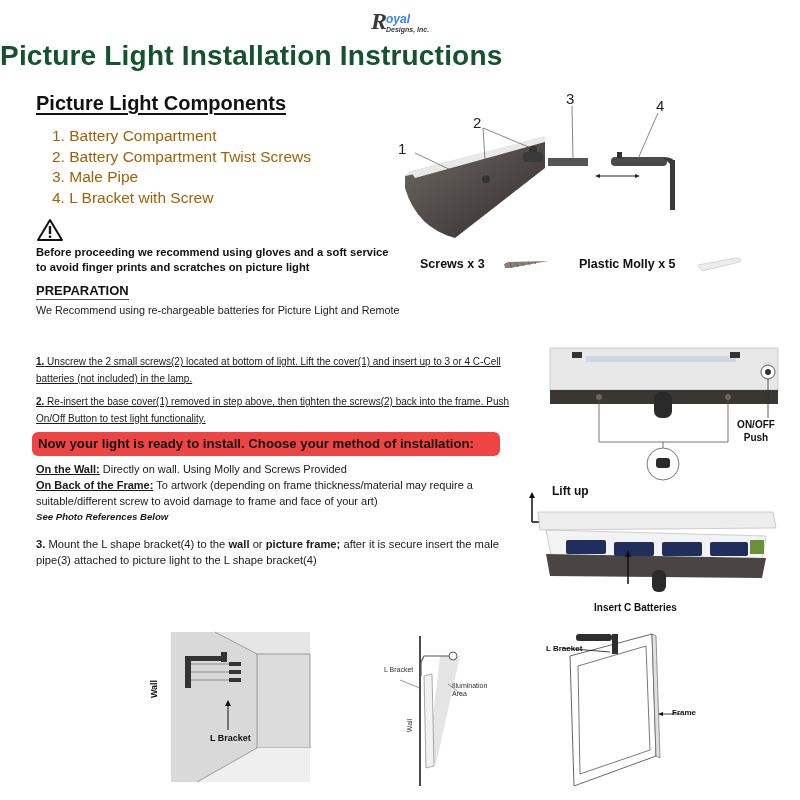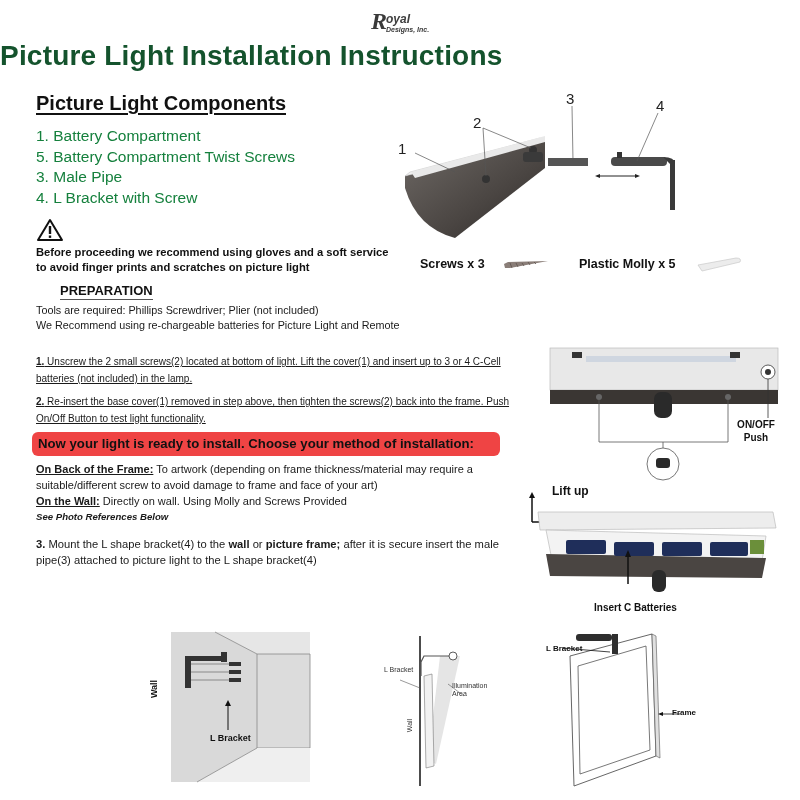--- a/index.html
+++ b/index.html
@@ -3,33 +3,33 @@
 <meta charset="utf-8">
 <style>
   * { box-sizing: border-box; margin: 0; padding: 0; }
   html, body { width: 800px; height: 800px; background: #ffffff; overflow: hidden; }
   body { position: relative; font-family: "Liberation Sans", "DejaVu Sans", sans-serif; color: #111; }
   .abs { position: absolute; }
 
   
   .logo { left: 371px; top: 8px; width: 60px; height: 30px; }
   .logo .r { position: absolute; left: 0; top: 0; font-size: 24px; font-weight: bold; font-style: italic; color: #3a3a3a; font-family: "Liberation Serif", serif; }
-  .logo .royal { position: absolute; left: 15px; top: 4px; font-size: 12px; font-weight: bold; font-style: italic; color: #404040; }
+  .logo .royal { position: absolute; left: 15px; top: 4px; font-size: 12px; font-weight: bold; font-style: italic; color: #3b82f6; }
   .logo .inc { position: absolute; left: 15px; top: 18px; font-size: 7px; font-weight: bold; font-style: italic; color: #3a3a3a; white-space: nowrap; }
 
   .main-title { left: 0; width: 800px; top: 40px; text-align: left; font-size: 28px; font-weight: bold; letter-spacing: 0.2px; color: #14532d; }
 
   .comp-title { left: 36px; top: 92px; font-size: 20px; font-weight: bold; text-decoration: underline; text-underline-offset: 3px; text-decoration-thickness: 2px; }
-  .comp-list { left: 36px; top: 126px; font-size: 15.5px; line-height: 20.5px; color: #15803d; }
+  .comp-list { left: 52px; top: 126px; font-size: 15.5px; line-height: 20.5px; color: #a16207; }
   .comp-list div { white-space: nowrap; }
 
   .warn-icon { left: 36px; top: 218px; width: 28px; height: 24px; }
   .warn-text { left: 36px; top: 245px; font-size: 11.2px; font-weight: bold; line-height: 15px; width: 360px; }
 
-  .prep-title { left: 36px; top: 283px; font-size: 13px; font-weight: bold; border-bottom: 1px solid #555; padding-bottom: 1px; margin-left: 24px; }
+  .prep-title { left: 36px; top: 283px; font-size: 13px; font-weight: bold; border-bottom: 1px solid #555; padding-bottom: 1px; }
   .prep-body { left: 36px; top: 303px; font-size: 10.8px; line-height: 15px; color: #1a1a1a; white-space: nowrap; }
 
   .step { font-size: 10px; line-height: 17px; color: #1a1a1a; width: 500px; text-decoration: underline; }
   .step b { font-weight: bold; }
   .step1 { left: 36px; top: 353px; }
   .step2 { left: 36px; top: 393px; }
 
   .highlight { left: 32px; top: 432px; width: 468px; height: 24px; background: #ef4444; border-radius: 6px; font-size: 13.2px; font-weight: bold; padding: 4px 6px; white-space: nowrap; }
 
   .methods { left: 36px; top: 461px; font-size: 11px; line-height: 16px; color: #1a1a1a; width: 480px; }
@@ -53,21 +53,21 @@
   <span class="r">R</span>
   <span class="royal">oyal</span>
   <span class="inc">Designs, Inc.</span>
 </div>
 
 <div class="abs main-title">Picture Light Installation Instructions</div>
 
 <div class="abs comp-title">Picture Light Components</div>
 <div class="abs comp-list">
   <div>1. Battery Compartment</div>
-  <div>5. Battery Compartment Twist Screws</div>
+  <div>2. Battery Compartment Twist Screws</div>
   <div>3. Male Pipe</div>
   <div>4. L Bracket with Screw</div>
 </div>
 
 <svg class="abs warn-icon" viewBox="0 0 28 24">
   <polygon points="14,2 26,22 2,22" fill="none" stroke="#111" stroke-width="2" stroke-linejoin="round"></polygon>
   <rect x="12.8" y="8" width="2.4" height="8" fill="#111"></rect>
   <rect x="12.8" y="17.5" width="2.4" height="2.4" fill="#111"></rect>
 </svg>
 <div class="abs warn-text">Before proceeding we recommend using gloves and a soft service to avoid finger prints and scratches on picture light</div>
@@ -117,21 +117,20 @@
   <path d="M2,6 L6,4 L46,3 L8,10 L3,10 Z" fill="#8a7e78"></path>
   <path d="M8,5 L10,10 M14,5 L16,9 M20,5 L22,8 M26,4 L28,7 M32,4 L34,6" stroke="#5c514b" stroke-width="0.8"></path>
 </svg>
 <div class="abs qty-label" style="left:579px; top:257px;">Plastic Molly x 5</div>
 <svg class="abs" style="left:696px; top:255px;" width="48" height="18" viewBox="0 0 48 18">
   <path d="M2,10 L40,3 Q46,3 44,7 L6,16 Z" fill="#ececec" stroke="#c9c9c9" stroke-width="0.7"></path>
 </svg>
 
 <div class="abs prep-title">PREPARATION</div>
 <div class="abs prep-body">
-  <div>Tools are required: Phillips Screwdriver; Plier (not included)</div>
   <div>We Recommend using re-chargeable batteries for Picture Light and Remote</div>
 </div>
 
 <div class="abs step step1"><b>1.</b><span> Unscrew the 2 small screws(2) located at bottom of light. Lift the cover(1) and insert up to 3 or 4 C-Cell batteries (not included) in the lamp.</span></div>
 <div class="abs step step2"><b>2.</b><span> Re-insert the base cover(1) removed in step above, then tighten the screws(2) back into the frame. Push On/Off Button to test light functionality.</span></div>
 
 <div class="abs" style="left:548px; top:346px; width:240px; height:140px;">
   <svg width="240" height="140" viewBox="0 0 240 140">
     <rect x="2" y="2" width="228" height="42" fill="#e8e8e8" stroke="#bbb" stroke-width="0.7"></rect>
     <rect x="38" y="10" width="150" height="6" fill="#cfd6e0"></rect>
@@ -153,22 +152,22 @@
   </svg>
   <div class="abs caption-bold" style="left:186px; top:72px; text-align:center; line-height:13px; width:44px;">
     <div>ON/OFF</div>
     <div>Push</div>
   </div>
 </div>
 
 <div class="abs highlight">Now your light is ready to install. Choose your method of installation:</div>
 
 <div class="abs methods">
+  <div><span class="lbl">On the Wall:</span><span> Directly on wall. Using Molly and Screws Provided</span></div>
   <div><span class="lbl">On Back of the Frame:</span><span> To artwork (depending on frame thickness/material may require a suitable/different screw to avoid damage to frame and face of your art)</span></div>
-  <div><span class="lbl">On the Wall:</span><span> Directly on wall. Using Molly and Screws Provided</span></div>
   <div class="ref">See Photo References Below</div>
 </div>
 
 <div class="abs step3">
   <div><b>3.</b><span> Mount the L shape bracket(4) to the </span><b>wall</b><span> or </span><b>picture frame;</b><span> after it is secure insert the male pipe(3) attached to picture light to the L shape bracket(4)</span></div>
 </div>
 
 <div class="abs" style="left:518px; top:484px; width:270px; height:130px;">
   <svg width="270" height="110" viewBox="0 0 270 110">
 

